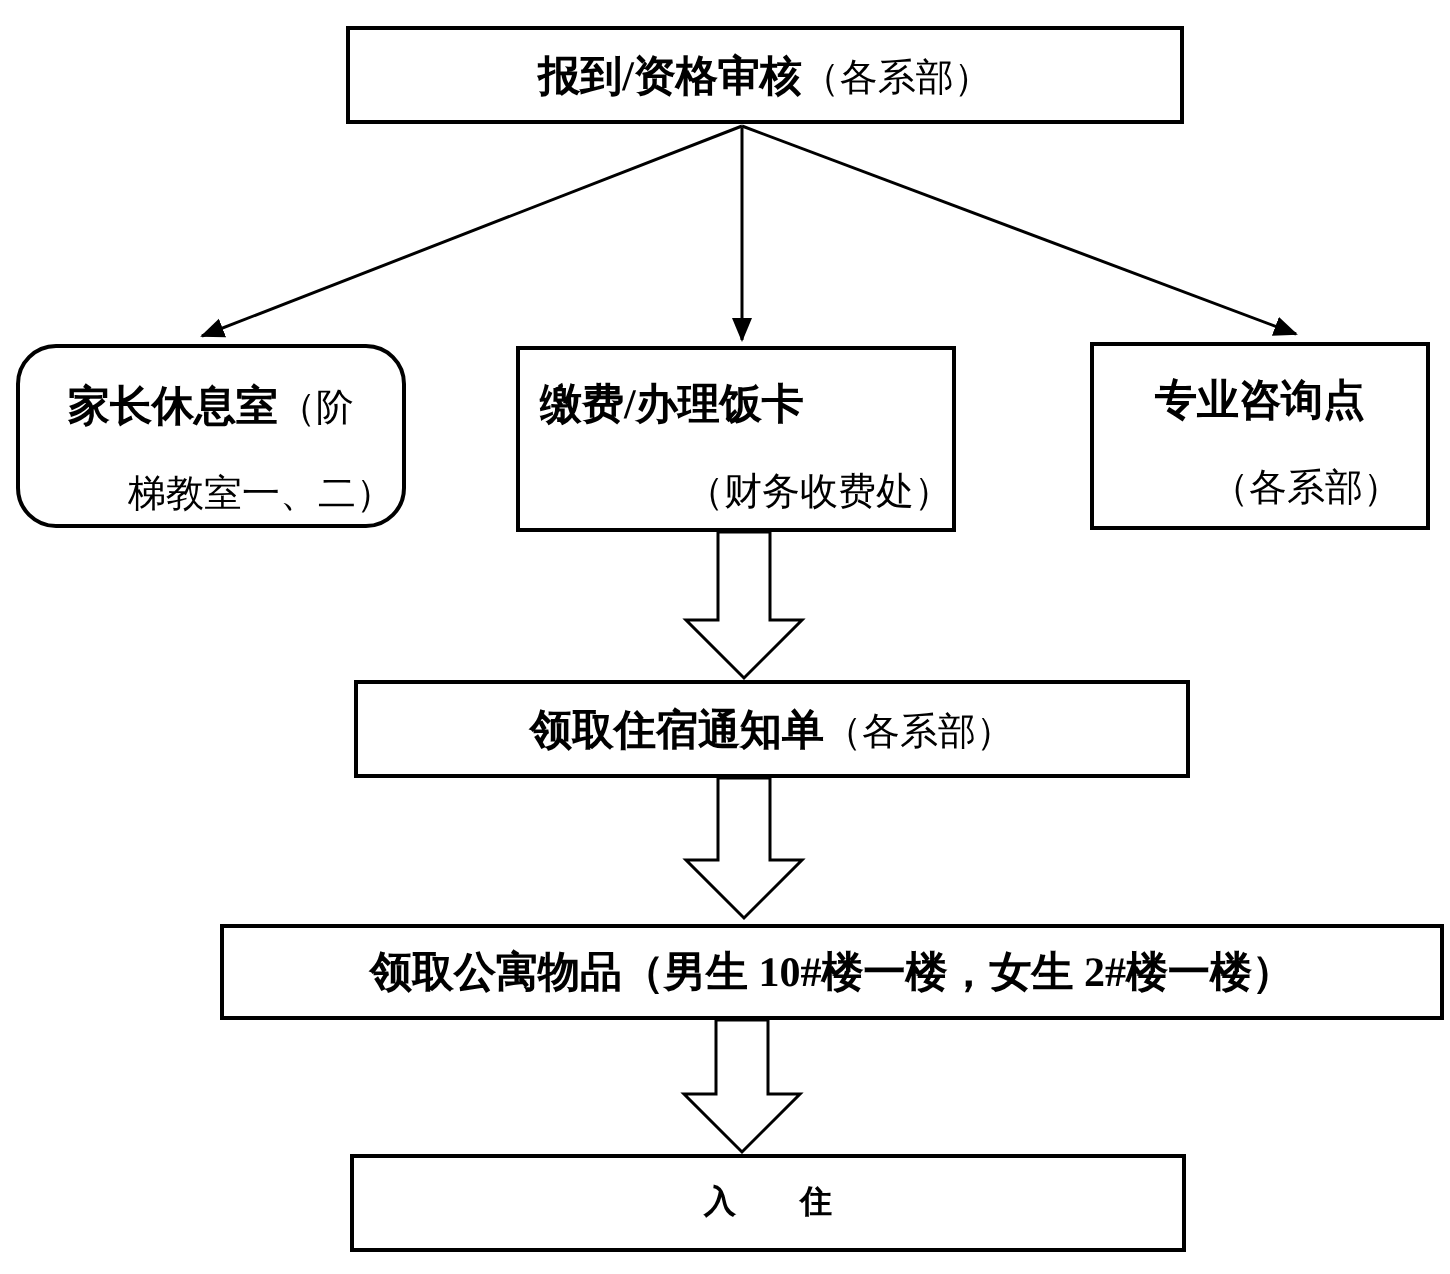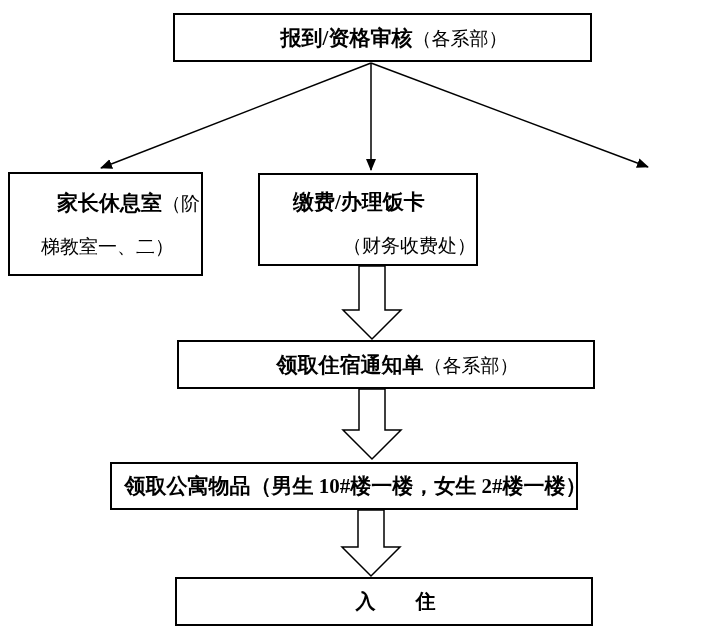--- a/index.html
+++ b/index.html
@@ -5,40 +5,40 @@
   html,body{margin:0;padding:0;}
   body{
     width:725px;height:637px;background:#ffffff;
     font-family:"Liberation Serif","DejaVu Serif",serif;
     color:#000;
   }
   .canvas{position:relative;width:725px;height:637px;background:#ffffff;overflow:hidden;}
   .arrow-layer{position:absolute;left:0;top:0;width:725px;height:637px;pointer-events:none;}
   .box{
     position:absolute;box-sizing:border-box;background:#ffffff;
-    border:2px solid #000;color:#000;padding-left:23px;
+    border:2px solid #000;color:#000;
   }
   .flexc{display:flex;align-items:center;justify-content:center;}
   .line{white-space:nowrap;}
   .b{font-weight:bold;font-size:21px;}
   .r{font-weight:normal;font-size:19px;}
-  .b-lg{font-weight:bold;font-size:20px;}
+  .b-lg{font-weight:bold;font-size:16px;}
 
   
   #box-register{left:173px;top:13px;width:419px;height:49px;}
-  #box-parent-lounge{left:8px;top:172px;width:195px;height:104px;padding-top:8px;}
+  #box-parent-lounge{left:8px;top:172px;width:195px;height:92px;padding-top:8px;border-radius:20px;}
   #box-payment{left:258px;top:173px;width:220px;height:93px;padding-top:6px;}
   #box-consult{left:545px;top:171px;width:170px;height:94px;padding-top:6px;}
   #box-notice{left:177px;top:340px;width:418px;height:49px;text-align:center;}
-  #box-items{left:110px;top:462px;width:468px;height:48px;}
+  #box-items{left:110px;top:462px;width:612px;height:48px;}
   #box-checkin{left:175px;top:577px;width:418px;height:49px;}
 
   
   .l1{line-height:42px;white-space:nowrap;}
-  .l2{line-height:42px;white-space:nowrap;}
+  .l2{line-height:42px;white-space:nowrap;margin-left:46px;}
   #box-parent-lounge .l1{padding-left:24px;}
   #box-parent-lounge .l2{padding-left:8px;}
   #box-payment .l1{padding-left:10px;}
   #box-payment .l2{text-align:right;}
   #box-consult .l1{text-align:center;}
   #box-consult .l2{text-align:center;}
 </style>
 </head>
 <body>
 
@@ -76,20 +76,28 @@
 
   <div class="box" id="box-payment">
     <div class="l1">
       <span class="b">缴费/办理饭卡</span>
     </div>
     <div class="l2">
       <span class="r">（财务收费处）</span>
     </div>
   </div>
 
+  <div class="box" id="box-consult">
+    <div class="l1">
+      <span class="b">专业咨询点</span>
+    </div>
+    <div class="l2">
+      <span class="r">（各系部）</span>
+    </div>
+  </div>
 
   <div class="box flexc" id="box-notice">
     <div class="line">
       <span class="b">领取住宿通知单</span><span class="r">（各系部）</span>
     </div>
   </div>
 
   <div class="box flexc" id="box-items">
     <div class="line">
       <span class="b">领取公寓物品（男生 10#楼一楼，女生 2#楼一楼）</span>

